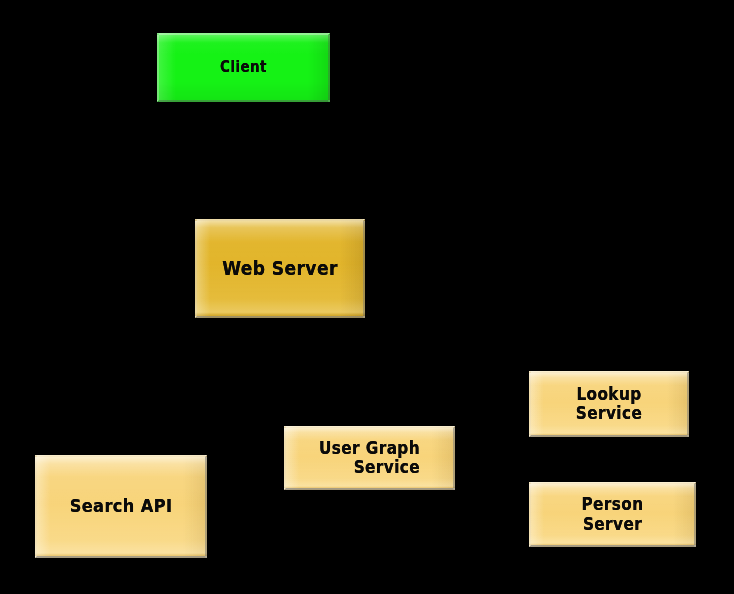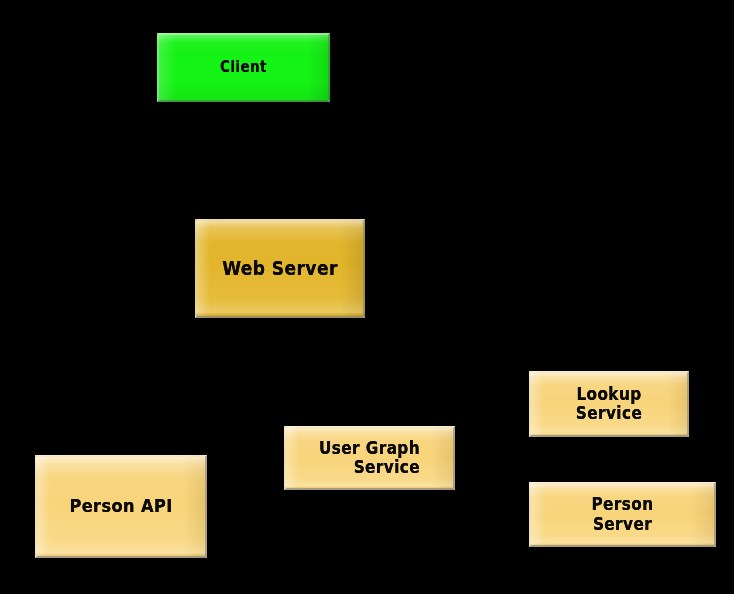--- a/index.html
+++ b/index.html
@@ -114,22 +114,22 @@
   <div class="node bevel tan" style="left:529px; top:371px; width:160px; height:66px; font-size:17px;">
     <span class="node-label">Lookup
 Service</span>
   </div>
 
   <div class="node bevel tan" style="left:284px; top:426px; width:171px; height:64px; font-size:17px;text-align:right;">
     <span class="node-label">User Graph
 Service</span>
   </div>
 
-  <div class="node bevel tan" style="left:529px; top:482px; width:187px; height:65px; font-size:17px;">
+  <div class="node bevel tan" style="left:529px; top:482px; width:167px; height:65px; font-size:17px;">
     <span class="node-label">Person
 Server</span>
   </div>
 
   <div class="node bevel tan" style="left:35px; top:455px; width:172px; height:103px; font-size:18px;">
-    <span class="node-label">Person API</span>
+    <span class="node-label">Search API</span>
   </div>
 
 </div>
 
 </body></html>

